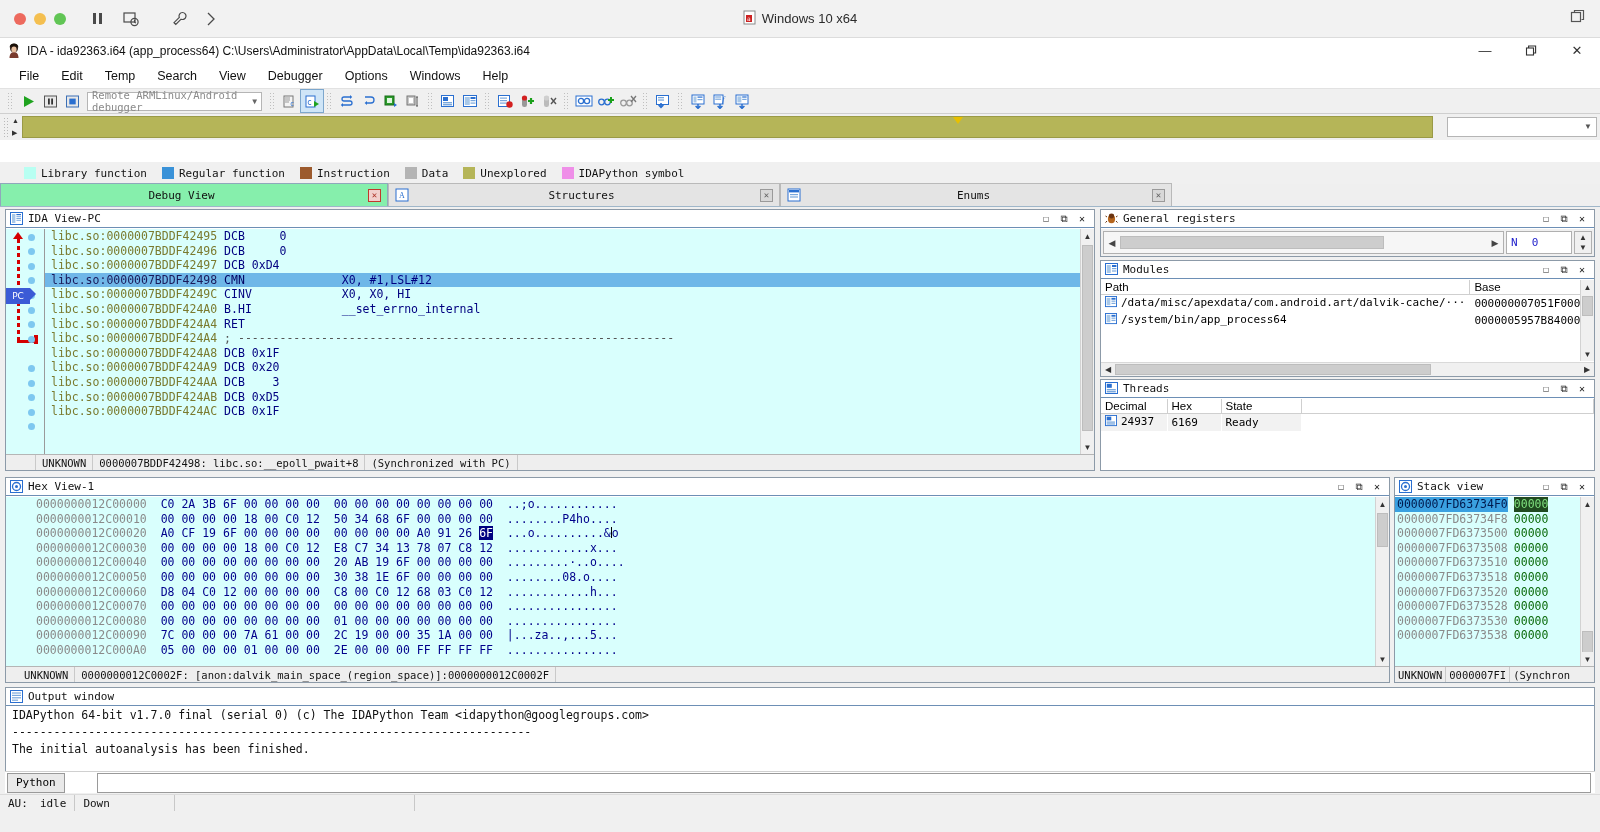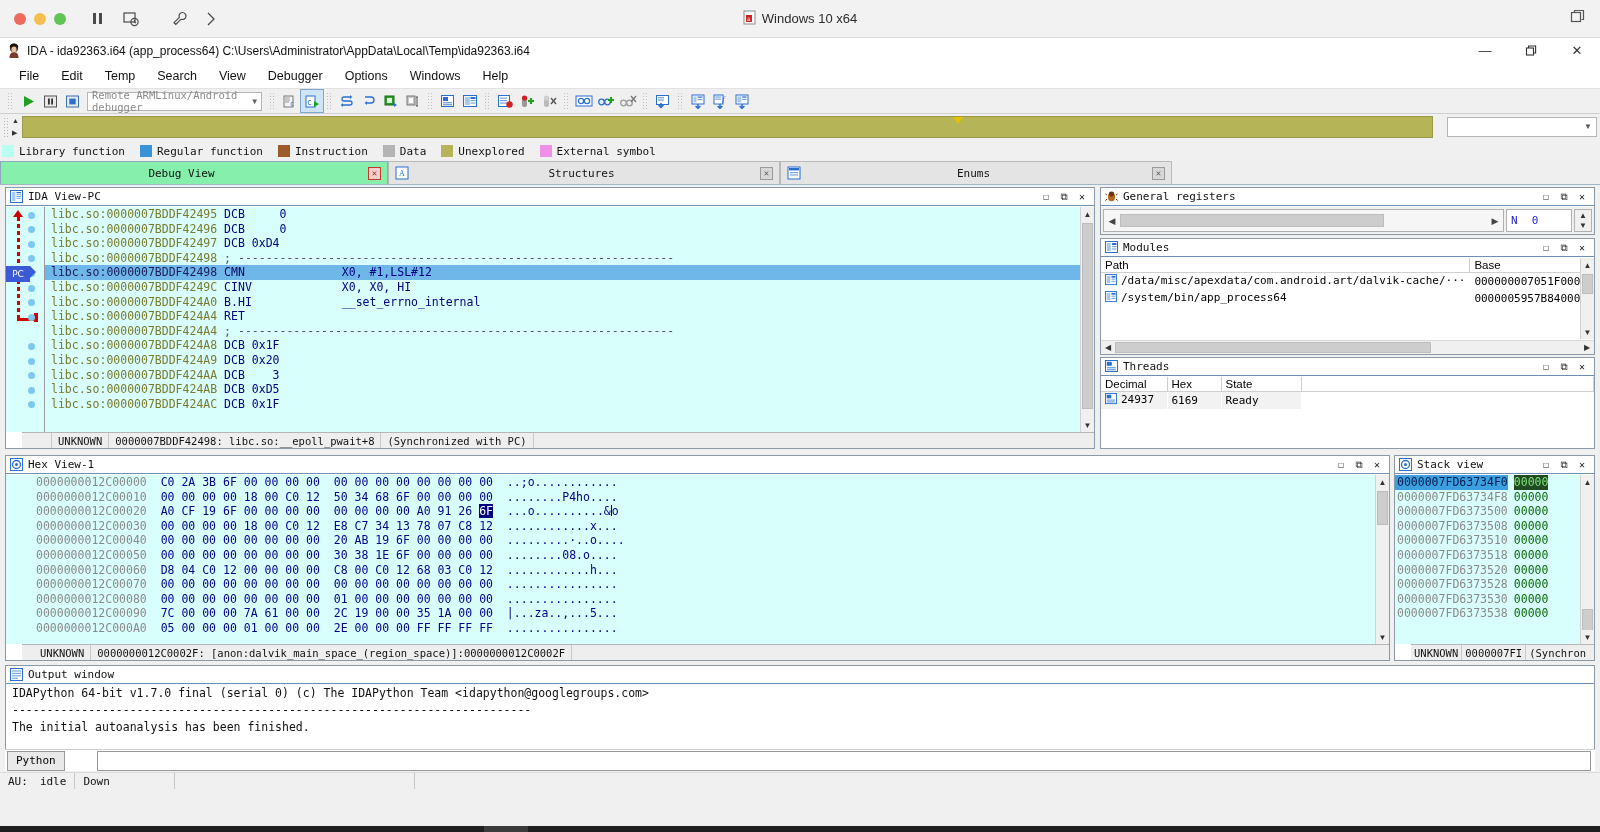--- a/index.html
+++ b/index.html
@@ -79,21 +79,21 @@
     flex:1; height:22px; background:#b5b558; border:1px solid #9a9a46; position:relative;
   }
   .navband .cursor { position:absolute; left:66%; top:0; width:0;height:0;
     border-left:5px solid transparent; border-right:5px solid transparent; border-top:7px solid #e8c000;}
   .nav-tail { width:10px; height:20px; }
   .nav-combo { width:150px; height:20px; border:1px solid #b5b5b5; background:#fff; position:relative;}
   .nav-combo .arrow { position:absolute; right:4px; top:4px; font-size:8px; color:#555;}
 
   
   .legend { height:22px; background:#f0f0f0; display:flex; align-items:center;
-            gap:5px; padding-left:2px; font-family:"DejaVu Sans Mono", monospace; font-size:11px; color:#111;}
+            gap:5px; padding-left:24px; font-family:"DejaVu Sans Mono", monospace; font-size:11px; color:#111;margin-top:22px;}
   .legend .sw { width:12px; height:12px; display:inline-block; }
   .legend .item { display:flex; align-items:center; gap:5px; margin-right:10px;}
 
   
   .tabrow { height:23px; background:#efefef; display:flex; align-items:flex-end; border-bottom:1px solid #9fb6c9;}
   .tab { height:23px; display:flex; align-items:center; font-family:"DejaVu Sans Mono", monospace; font-size:11px;
          border:1px solid #b9b9b9; border-bottom:none; background:#e4e4e4; position:relative;}
   .tab.sel { background:#86efac; border-color:#8fa8bb; }
   .tab .tlabel { flex:1; text-align:center; padding:0 10px; color:#111;}
   .tab .ticon { width:14px; height:14px; margin-left:6px; flex:0 0 14px;}
@@ -124,21 +124,21 @@
   .dline.hl .mnem { color:#000060; }
   .ops { color:#000080; }
   .cmt { color:#555555; }
   .fn { color:#000080; }
   .gdot { width:7px; height:7px; border-radius:50%; background:#7ec8f0; position:absolute; left:22px;}
   .pcflag { position:absolute; left:0; width:24px; height:16px; background:#3b5bd6; color:#fff;
             font-size:9px; font-family:"DejaVu Sans", sans-serif; display:flex; align-items:center; justify-content:center;}
   .pcflag:after{content:''; position:absolute; right:-6px; top:0; border-top:6.5px solid transparent;
             border-bottom:6.5px solid transparent; border-left:6px solid #3b5bd6;}
   .jarrow { position:absolute; left:11px; width:3px; background:repeating-linear-gradient(#d40000 0 4px, transparent 4px 7px);}
-  .disasm-status { position:absolute; left:16px; right:0; bottom:0; height:16px; background:#eeeeee;
+  .disasm-status { position:absolute; left:0; right:0; bottom:0; height:16px; background:#eeeeee;
       border-top:1px solid #b5b5b5; font-family:"DejaVu Sans Mono", monospace; font-size:10.5px;
       display:flex; align-items:center; color:#111;}
   .disasm-status span { padding:0 6px; border-right:1px solid #c9c9c9; height:100%; display:flex; align-items:center;}
 
   
   .vsb { position:absolute; right:0; top:19px; bottom:0; width:14px; background:#f0f0f0; border-left:1px solid #d2d2d2;}
   .vsb .up,.vsb .dn { height:14px; display:flex; align-items:center; justify-content:center; font-size:8px; color:#333; background:#f0f0f0;}
   .vsb .thumb { position:absolute; left:1px; right:1px; background:#cdcdcd; border:1px solid #bdbdbd;}
   .hsb { height:14px; background:#f0f0f0; display:flex; align-items:center; border-top:1px solid #d9d9d9;}
   .hsb .lf,.hsb .rt{ width:14px; text-align:center; font-size:8px; color:#333;}
@@ -479,21 +479,21 @@
   <span class="item">
     <span class="sw" style="background:#b4b4b4"></span>
     <span>Data</span>
   </span>
   <span class="item">
     <span class="sw" style="background:#b5b558"></span>
     <span>Unexplored</span>
   </span>
   <span class="item">
     <span class="sw" style="background:#ef8fe8"></span>
-    <span>External symbol</span>
+    <span>IDAPython symbol</span>
   </span>
 </div>
 
 <div class="tabrow">
   <div class="tab sel" style="width:388px">
     <span class="tlabel">Debug View</span>
     <span class="tclose">✕</span>
   </div>
   <div class="tab" style="width:392px">
     <span class="ticon">
@@ -563,21 +563,20 @@
         <div class="gdot" style="top:180px"></div>
         <div class="gdot" style="top:194px"></div>
 
         <div class="pcflag" style="top:59px">PC</div>
       </div>
 
       <div class="disasm-lines">
         <div class="dline"><span class="addr">libc.so:0000007BDDF42495</span> <span class="mnem">DCB</span> <span class="ops">    0</span></div>
         <div class="dline"><span class="addr">libc.so:0000007BDDF42496</span> <span class="mnem">DCB</span> <span class="ops">    0</span></div>
         <div class="dline"><span class="addr">libc.so:0000007BDDF42497</span> <span class="mnem">DCB</span> <span class="ops">0xD4</span></div>
-        <div class="dline"><span class="addr">libc.so:0000007BDDF42498</span> <span class="cmt">;</span> <span class="cmt">---------------------------------------------------------------</span></div>
         <div class="dline hl"><span class="addr">libc.so:0000007BDDF42498</span> <span class="mnem">CMN</span>              <span class="ops">X0, #1,LSL#12</span></div>
         <div class="dline"><span class="addr">libc.so:0000007BDDF4249C</span> <span class="mnem">CINV</span>             <span class="ops">X0, X0, HI</span></div>
         <div class="dline"><span class="addr">libc.so:0000007BDDF424A0</span> <span class="mnem">B.HI</span>             <span class="fn">__set_errno_internal</span></div>
         <div class="dline"><span class="addr">libc.so:0000007BDDF424A4</span> <span class="mnem">RET</span></div>
         <div class="dline"><span class="addr">libc.so:0000007BDDF424A4</span> <span class="cmt">;</span> <span class="cmt">---------------------------------------------------------------</span></div>
         <div class="dline"><span class="addr">libc.so:0000007BDDF424A8</span> <span class="mnem">DCB</span> <span class="ops">0x1F</span></div>
         <div class="dline"><span class="addr">libc.so:0000007BDDF424A9</span> <span class="mnem">DCB</span> <span class="ops">0x20</span></div>
         <div class="dline"><span class="addr">libc.so:0000007BDDF424AA</span> <span class="mnem">DCB</span> <span class="ops">   3</span></div>
         <div class="dline"><span class="addr">libc.so:0000007BDDF424AB</span> <span class="mnem">DCB</span> <span class="ops">0xD5</span></div>
         <div class="dline"><span class="addr">libc.so:0000007BDDF424AC</span> <span class="mnem">DCB</span> <span class="ops">0x1F</span></div>

